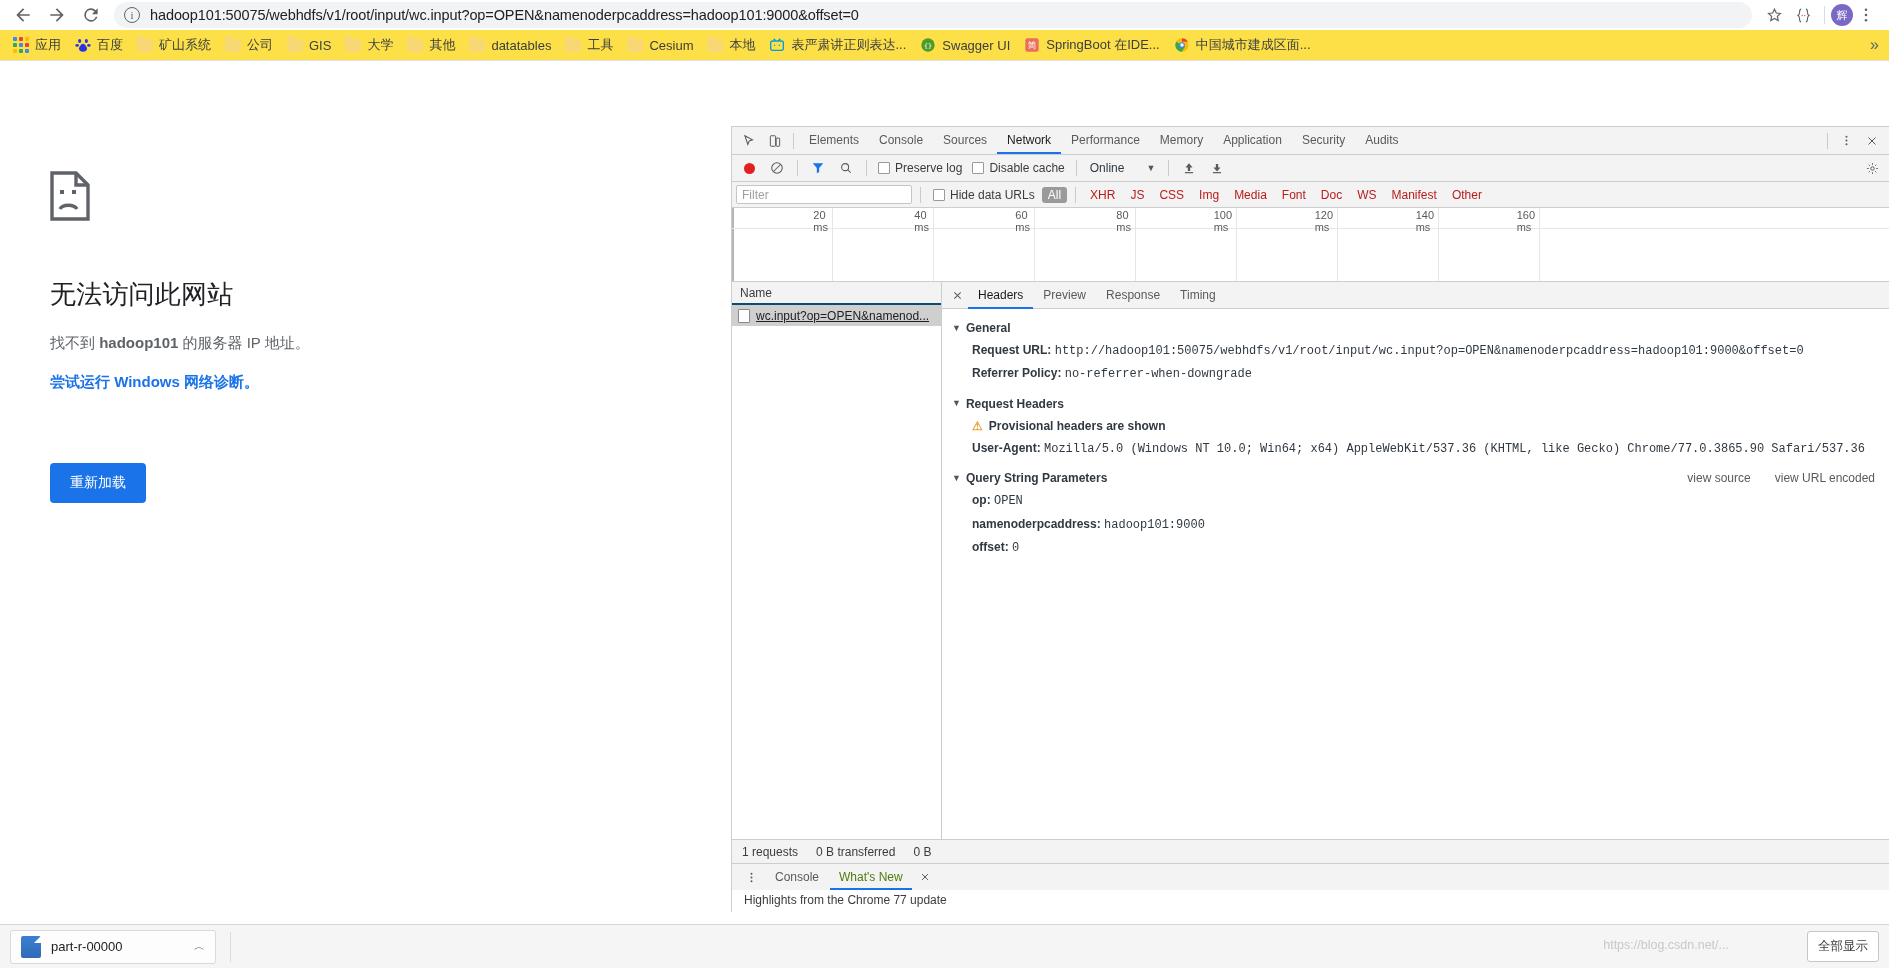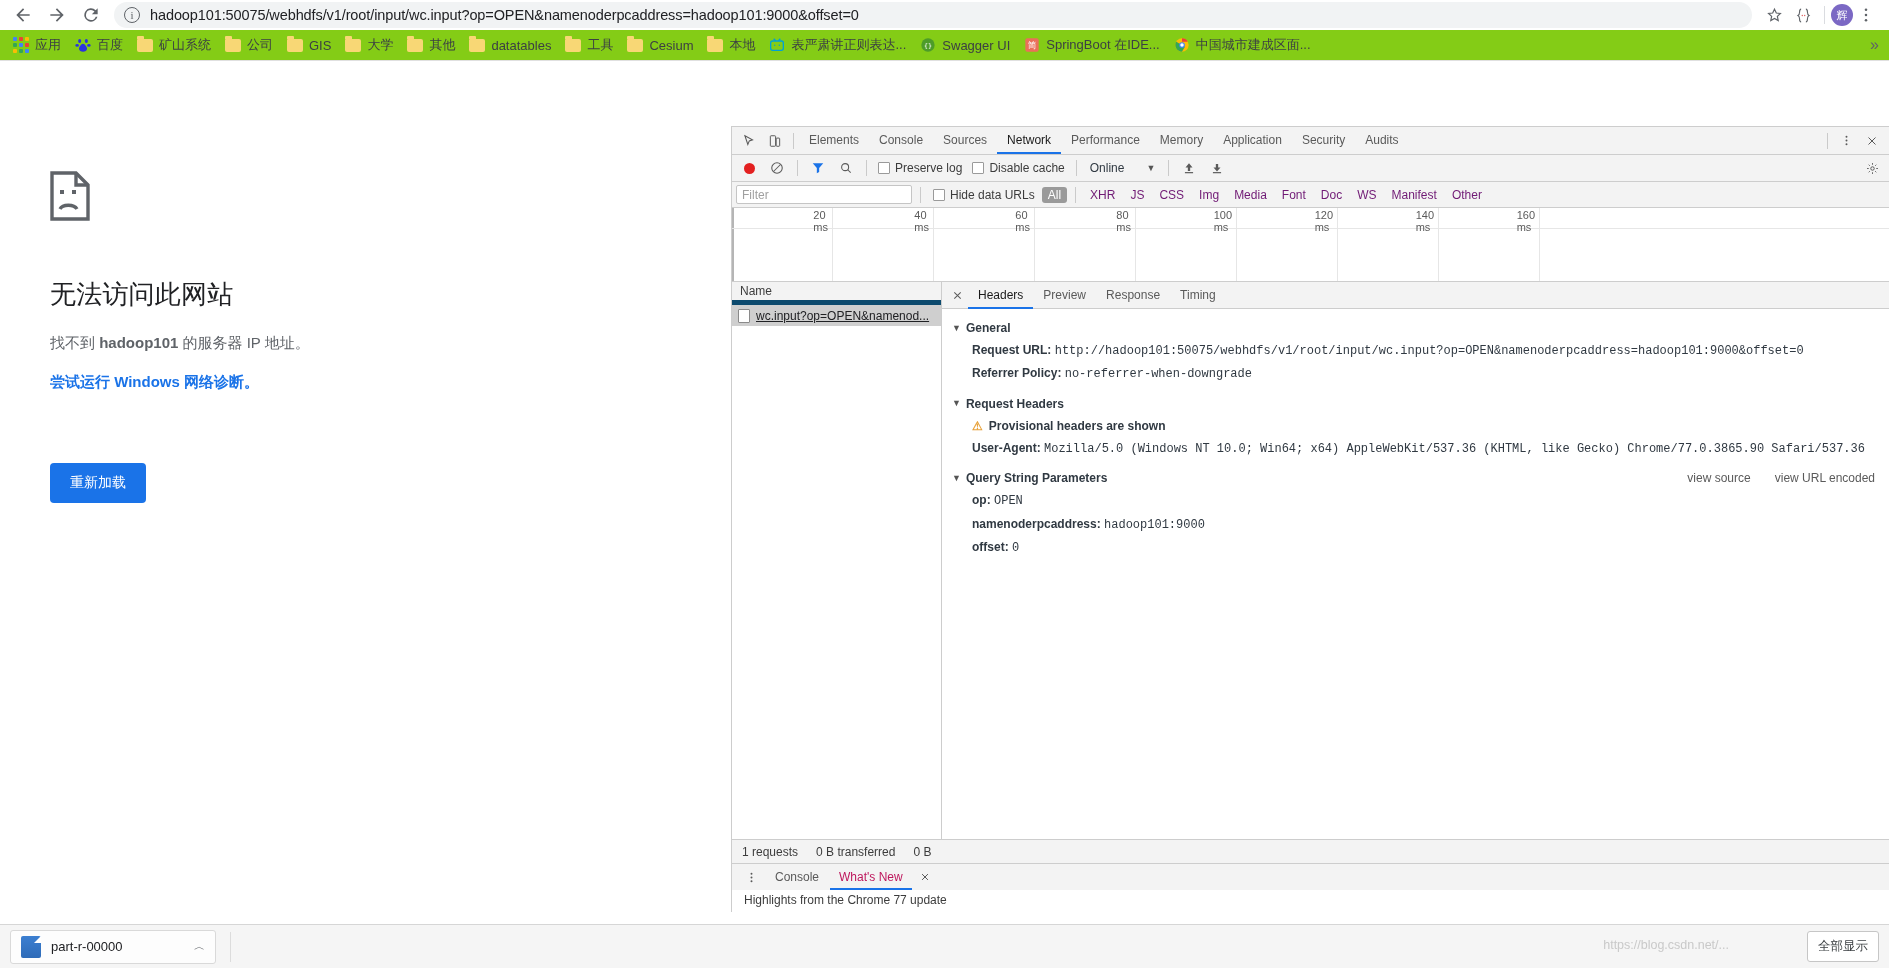--- a/index.html
+++ b/index.html
@@ -40,21 +40,21 @@
   .avatar {
     width: 22px; height: 22px; border-radius: 50%; background: #7b68c4;
     color: #fff; font-size: 11px; display: flex; align-items: center;
     justify-content: center; flex: 0 0 auto;
   }
   .menu-dots { width: 26px; display: flex; justify-content: center; color: #5f6368; }
 
   
   .bookmarks {
     height: 31px; display: flex; align-items: center; padding: 0 6px;
-    background: #84cc16; border-bottom: 1px solid #e0e0e0; overflow: hidden;
+    background: #fde047; border-bottom: 1px solid #e0e0e0; overflow: hidden;
   }
   .bm {
     display: flex; align-items: center; gap: 6px; padding: 3px 7px;
     font-size: 13px; color: #3c4043; white-space: nowrap; border-radius: 3px;
     cursor: pointer; flex: 0 0 auto;
   }
   .bm-ico { width: 16px; height: 16px; flex: 0 0 auto; display:block; }
   .folder {
     width: 16px; height: 13px; background: #f8d775; border-radius: 1px 2px 2px 2px;
     position: relative;
@@ -126,21 +126,21 @@
     height: 26px; display: flex; align-items: center; background: #f3f3f3;
     border-bottom: 1px solid #cdcdcd; padding: 0 4px; gap: 3px; flex: 0 0 auto;
   }
   .filter-input {
     width: 176px; height: 19px; background: #fff; border: 1px solid #c5c5c5;
     border-radius: 2px; font-size: 12px; color: #5a5a5a; padding: 0 5px;
     font-family: "Liberation Sans", sans-serif;
   }
   .filter-input::placeholder { color: #a0a0a0; }
   .type-pill {
-    padding: 1px 6px; border-radius: 3px; font-size: 12px; color: #701a75;
+    padding: 1px 6px; border-radius: 3px; font-size: 12px; color: #b91c1c;
     cursor: pointer; white-space: nowrap;
   }
   .type-pill.active { background: #9a9a9a; color: #fff; }
 
   .dt-timeline {
     height: 74px; background: #fff; border-bottom: 1px solid #cdcdcd;
     position: relative; flex: 0 0 auto; overflow: hidden;
   }
   .tl-tick {
     position: absolute; top: 0; bottom: 0; border-right: 1px solid #e6e6e6;
@@ -152,21 +152,21 @@
   .tl-header-line { position:absolute; left:0; right:0; top:20px; height:1px; background:#e6e6e6; }
   .tl-edge { position:absolute; left:0; top:0; bottom:0; width:2px; background:#b5b5b5; }
 
   .dt-main { flex: 1 1 auto; display: flex; min-height: 0; }
   .req-list {
     width: 210px; flex: 0 0 210px; border-right: 1px solid #cdcdcd;
     display: flex; flex-direction: column; background: #fff;
   }
   .req-hdr {
     height: 23px; display:flex; align-items:center; padding-left: 8px;
-    font-size: 12px; color: #3c3c3c; background: #f3f3f3; border-bottom: 5px solid #0c4a6e;
+    font-size: 12px; color: #3c3c3c; background: #f3f3f3; border-bottom: 2px solid #0c4a6e;
   }
   .req-row {
     height: 21px; display: flex; align-items: center; gap: 6px; padding-left: 6px;
     background: #cfcfcf; font-size: 12px; color: #202124; cursor: pointer;
     white-space: nowrap; overflow: hidden; text-decoration: underline;
   }
   .doc-ico {
     width: 12px; height: 14px; border: 1px solid #8a8a8a; background: #fff;
     flex: 0 0 auto; border-radius: 1px;
   }
@@ -201,21 +201,21 @@
   .dt-status {
     height: 24px; display: flex; align-items: center; gap: 18px; padding: 8px 10px;
     background: #f3f3f3; border-top: 1px solid #cdcdcd; font-size: 12px; color: #3c3c3c;
     flex: 0 0 auto;
   }
   .dt-drawer-tabs {
     height: 27px; display: flex; align-items: center; background: #f3f3f3;
     border-top: 1px solid #cdcdcd; padding-left: 6px; flex: 0 0 auto; gap: 2px;
   }
   .drawer-tab { padding: 0 9px; height: 26px; line-height: 26px; font-size: 12px; color: #5a5a5a; cursor: pointer; }
-  .drawer-tab.active { color: #be185d; border-bottom: 2px solid #1a73e8; text-align: right; }
+  .drawer-tab.active { color: #4d7c0f; border-bottom: 2px solid #1a73e8; text-align: right; }
   .drawer-body { height: 22px; background: #fff; overflow: hidden; position: relative; }
   .drawer-text { font-size: 12px; color: #3c3c3c; padding-left: 12px; padding-top: 3px; }
 
   
   .download-bar {
     position: absolute; left: 0; right: 0; bottom: 0; height: 44px;
     background: #f5f5f5; border-top: 1px solid #d6d6d6; display: flex; align-items: center;
     padding: 0 10px;
   }
   .dl-item {

